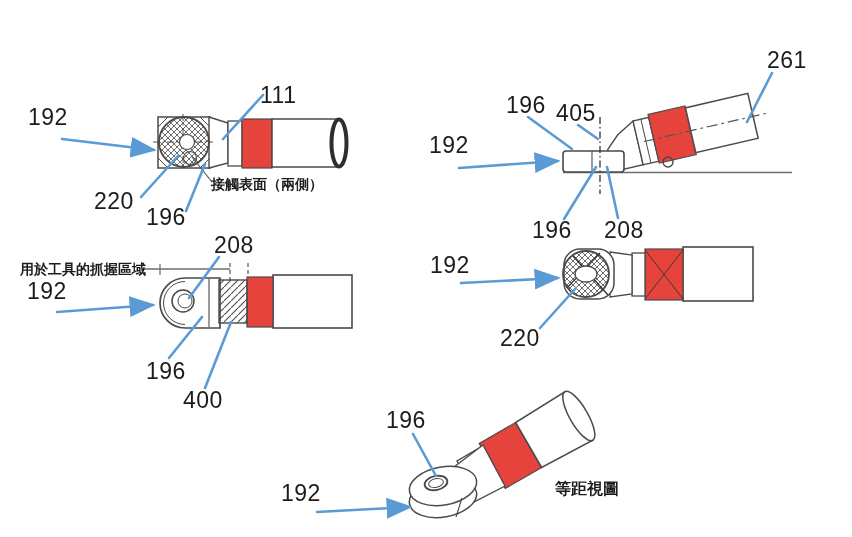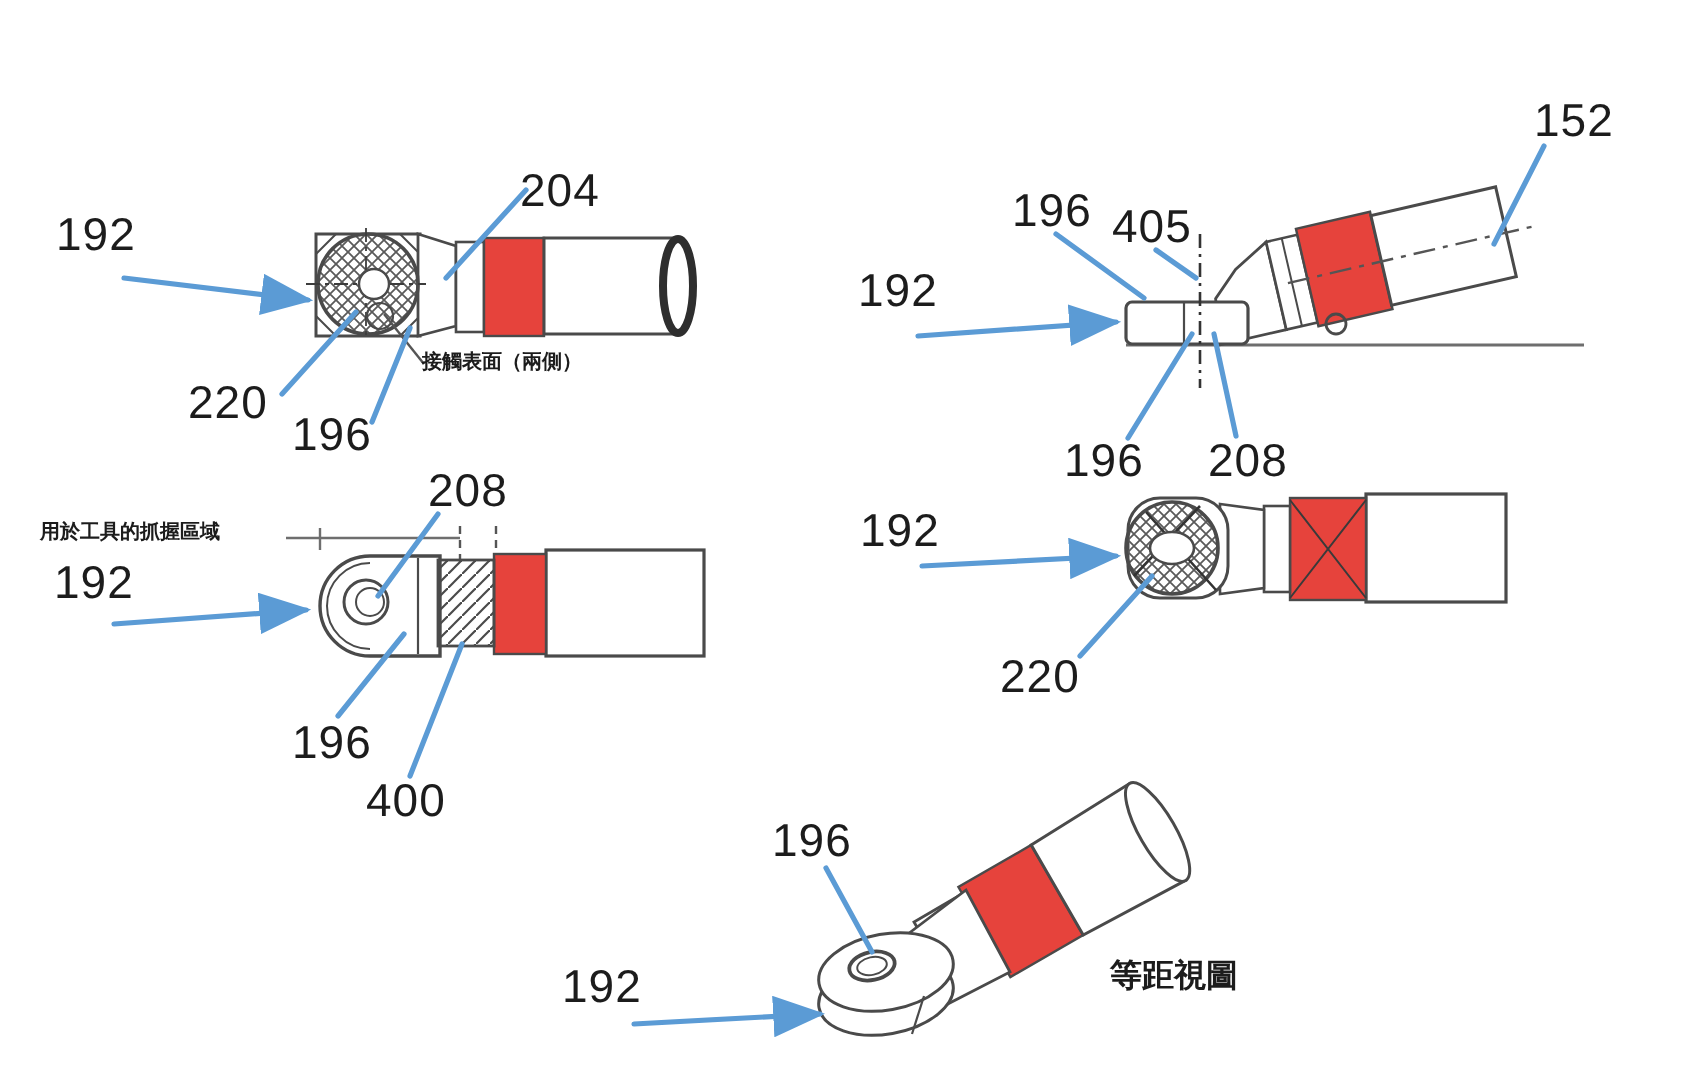--- a/index.html
+++ b/index.html
@@ -22,21 +22,21 @@
   .ref{
     position:absolute;
     font-size:23px;
     line-height:1;
     color:var(--text-col);
     letter-spacing:0.5px;
     white-space:nowrap;
   }
   .caption{
     position:absolute;
-    font-size:10px;
+    font-size:14px;
     font-weight:bold;
     line-height:1;
     color:var(--text-col);
     white-space:nowrap;
   }
   .caption.iso{font-size:16px;}
 </style>
 </head>
 <body>
 
@@ -147,28 +147,28 @@
 
       <line x1="461" y1="283" x2="558" y2="278" marker-end="url(#arrow)"></line>
       <line x1="540" y1="328" x2="576" y2="288"></line>
 
       <line x1="413" y1="434" x2="436" y2="476"></line>
       <line x1="317" y1="512" x2="410" y2="507" marker-end="url(#arrow)"></line>
     </g>
   </svg>
 
   <div class="ref" style="left:28px;top:106px">192</div>
-  <div class="ref" style="left:260px;top:84px">204</div>
+  <div class="ref" style="left:260px;top:84px">111</div>
   <div class="ref" style="left:94px;top:190px">220</div>
   <div class="ref" style="left:146px;top:206px">196</div>
   <div class="caption" style="left:211px;top:177px">接觸表面（兩側）</div>
 
   <div class="ref" style="left:506px;top:94px">196</div>
   <div class="ref" style="left:556px;top:102px">405</div>
-  <div class="ref" style="left:767px;top:49px">152</div>
+  <div class="ref" style="left:767px;top:49px">261</div>
   <div class="ref" style="left:429px;top:134px">192</div>
   <div class="ref" style="left:532px;top:219px">196</div>
   <div class="ref" style="left:604px;top:219px">208</div>
 
   <div class="ref" style="left:214px;top:234px">208</div>
   <div class="caption" style="left:20px;top:262px">用於工具的抓握區域</div>
   <div class="ref" style="left:27px;top:280px">192</div>
   <div class="ref" style="left:146px;top:360px">196</div>
   <div class="ref" style="left:183px;top:389px">400</div>
 

